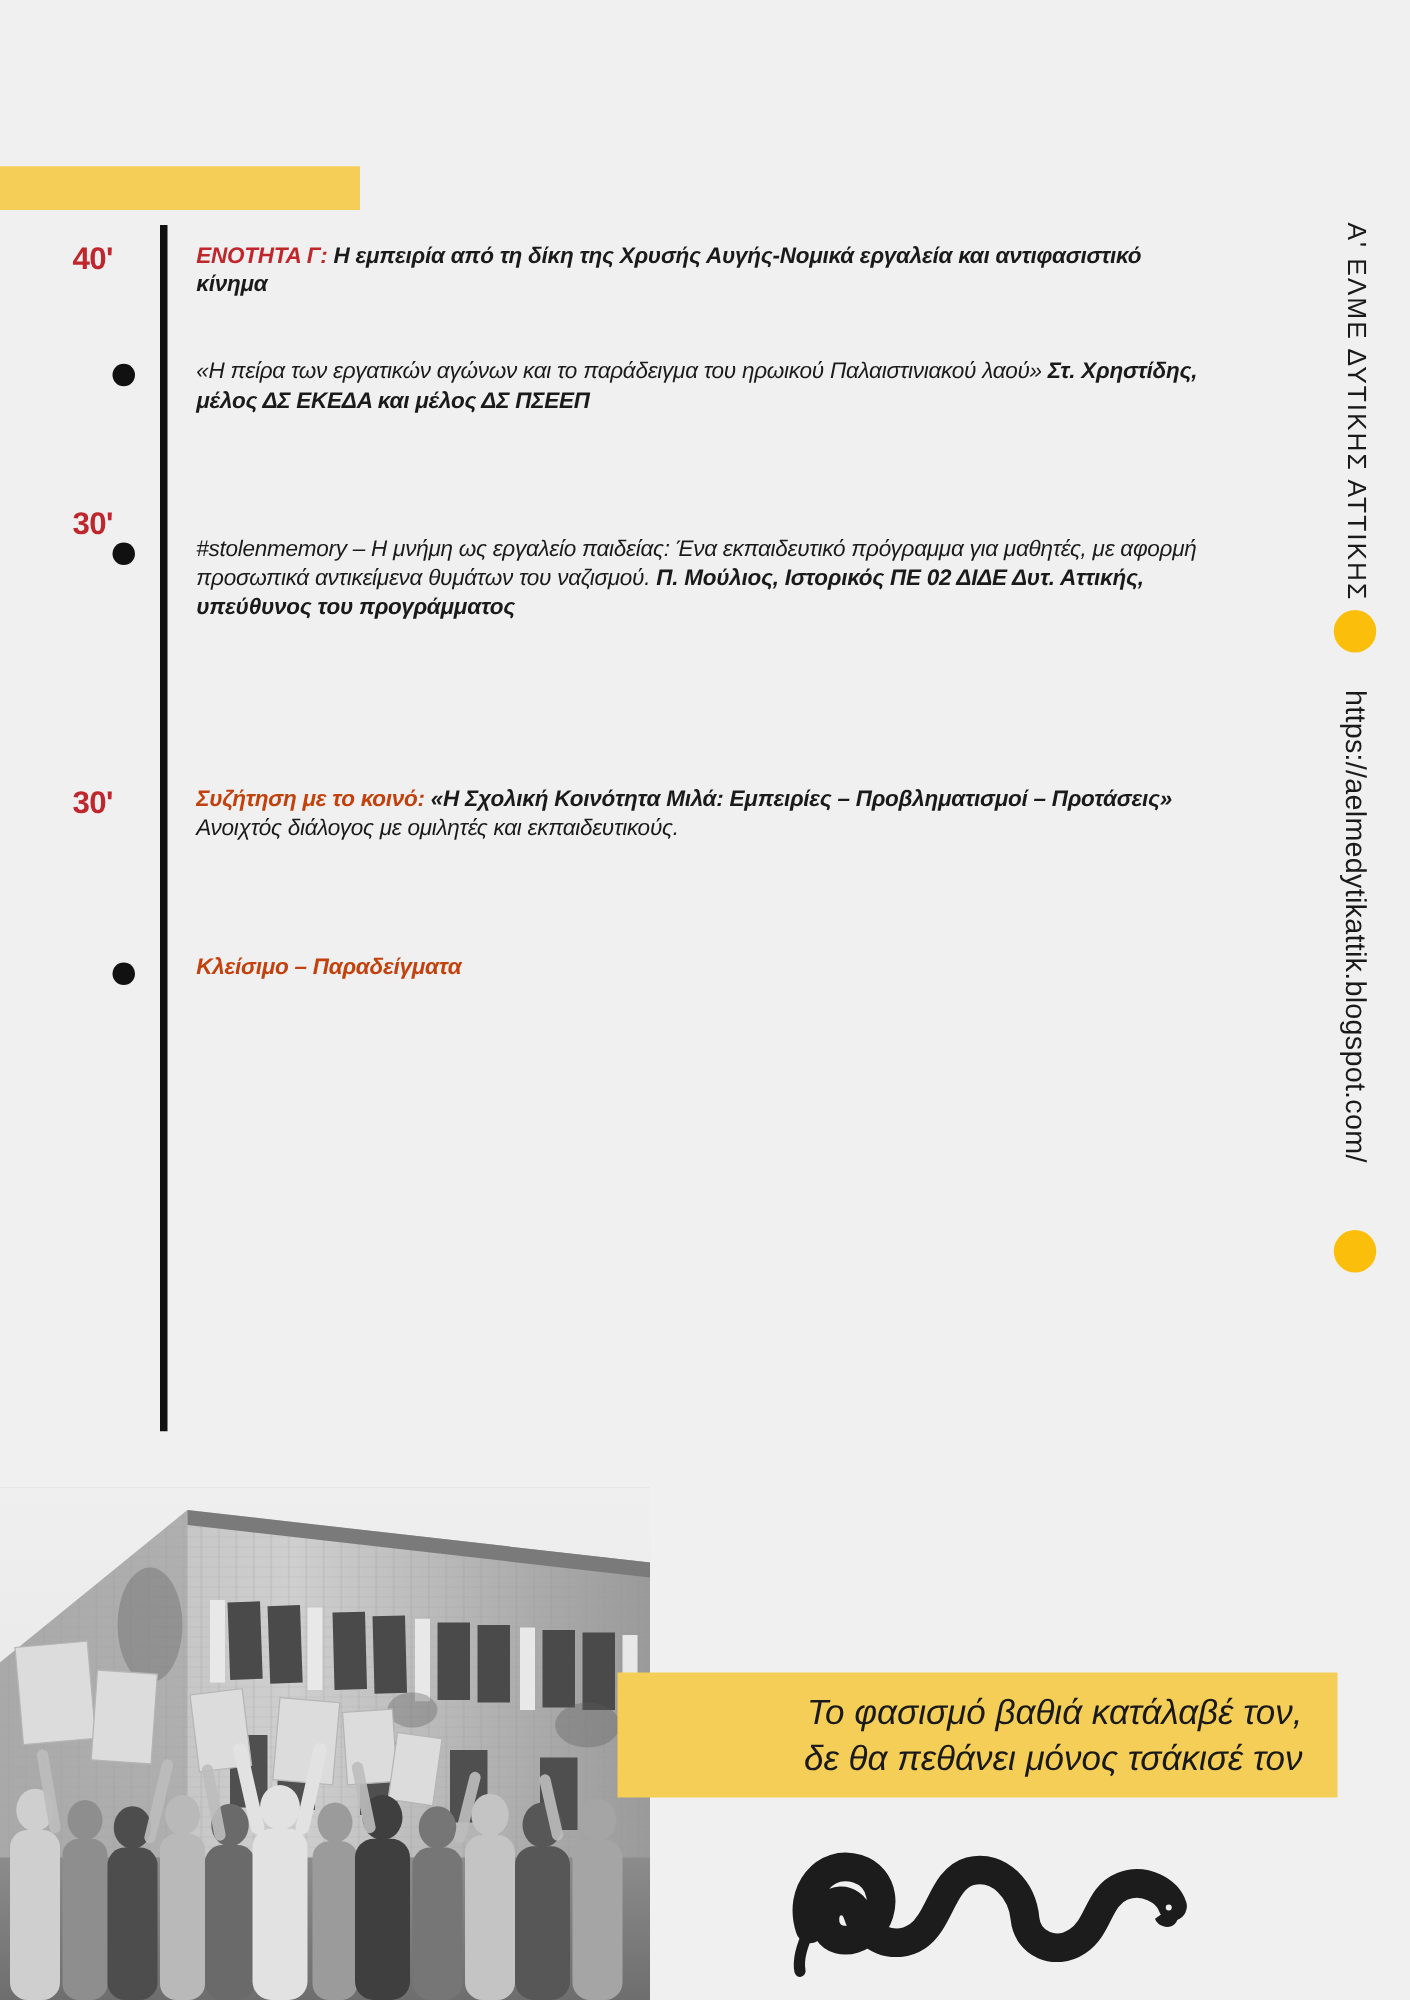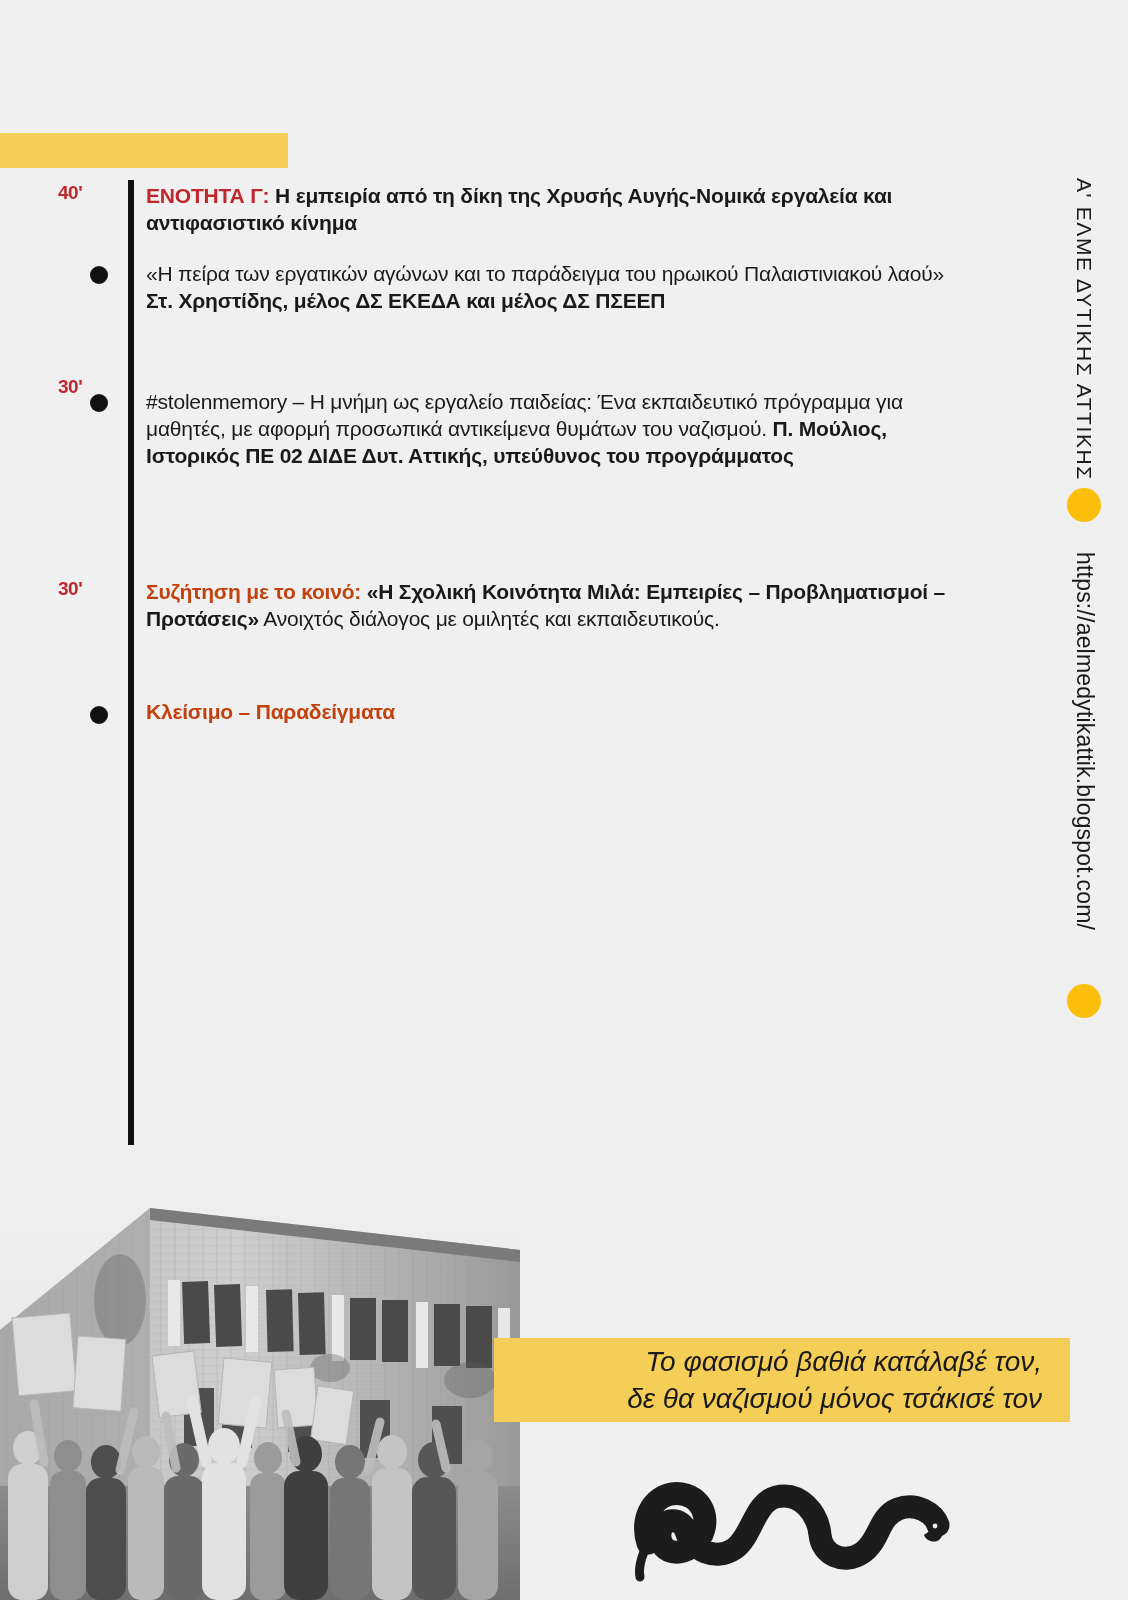--- a/index.html
+++ b/index.html
@@ -41,44 +41,45 @@
     display: block;
   }
 
   .time {
     position: absolute;
     left: 58px;
     width: 58px;
     text-align: left;
     color: #c0272d;
     font-weight: bold;
-    font-size: 19px;
+    font-size: 25px;
     line-height: 1.15;
     letter-spacing: -0.5px;
   }
 
   .bullet {
     position: absolute;
     left: 90px;
     width: 18px; height: 18px;
     border-radius: 50%;
     background: #111111;
   }
 
   .body-col {
     margin-left: 142px;
     padding-right: 60px;
   }
 
   .para {
-    font-size: 21px;
+    font-size: 18px;
     line-height: 1.29;
     color: #1a1a1a;
     letter-spacing: -0.2px;
-    margin: 4px;
+    margin: 15px;
+    font-style: italic;
   }
   .para b { font-weight: bold; }
   .red-label { color: #c0272d; font-weight: bold; }
   .red-all { color: #c2410c; font-weight: bold; }
 
   .block-gap-lg { height: 58px; }
   .block-gap-md { height: 34px; }
   .block-gap-sm { height: 8px; }
 
   
@@ -136,21 +137,21 @@
     position: absolute;
     left: 630px; bottom: 0;
     width: 320px; height: 175px;
   }
   .snake svg { display: block; width: 100%; height: 100%; }
 
   
   .quote-box {
     position: absolute;
     left: 494px; top: 1338px;
-    width: 576px; height: 84px;
+    width: 576px; height: 100px;
     background: #f5ce58;
     display: flex;
     flex-direction: column;
     align-items: flex-end;
     justify-content: center;
     padding-right: 28px;
   }
   .quote-line {
     font-style: italic;
     font-size: 28px;
@@ -385,14 +386,14 @@
              C250 116, 248 92, 268 84
              C286 77, 304 88, 308 100" fill="none" stroke="#1c1c1c" stroke-width="23" stroke-linecap="round"></path>
     <path d="M308 100 C312 104, 314 110, 310 114 C305 119, 296 116, 294 110" fill="#1c1c1c"></path>
     <path d="M18 118 C12 130, 8 142, 10 152" fill="none" stroke="#1c1c1c" stroke-width="9" stroke-linecap="round"></path>
     <circle cx="305" cy="101" r="2.4" fill="#f0f0f0"></circle>
   </svg>
 </div>
 
 <div class="quote-box">
   <div class="quote-line">Το φασισμό βαθιά κατάλαβέ τον,</div>
-  <div class="quote-line">δε θα ναζισμού μόνος τσάκισέ τον</div>
+  <div class="quote-line">δε θα πεθάνει μόνος τσάκισέ τον</div>
 </div>
 
 </body></html>

